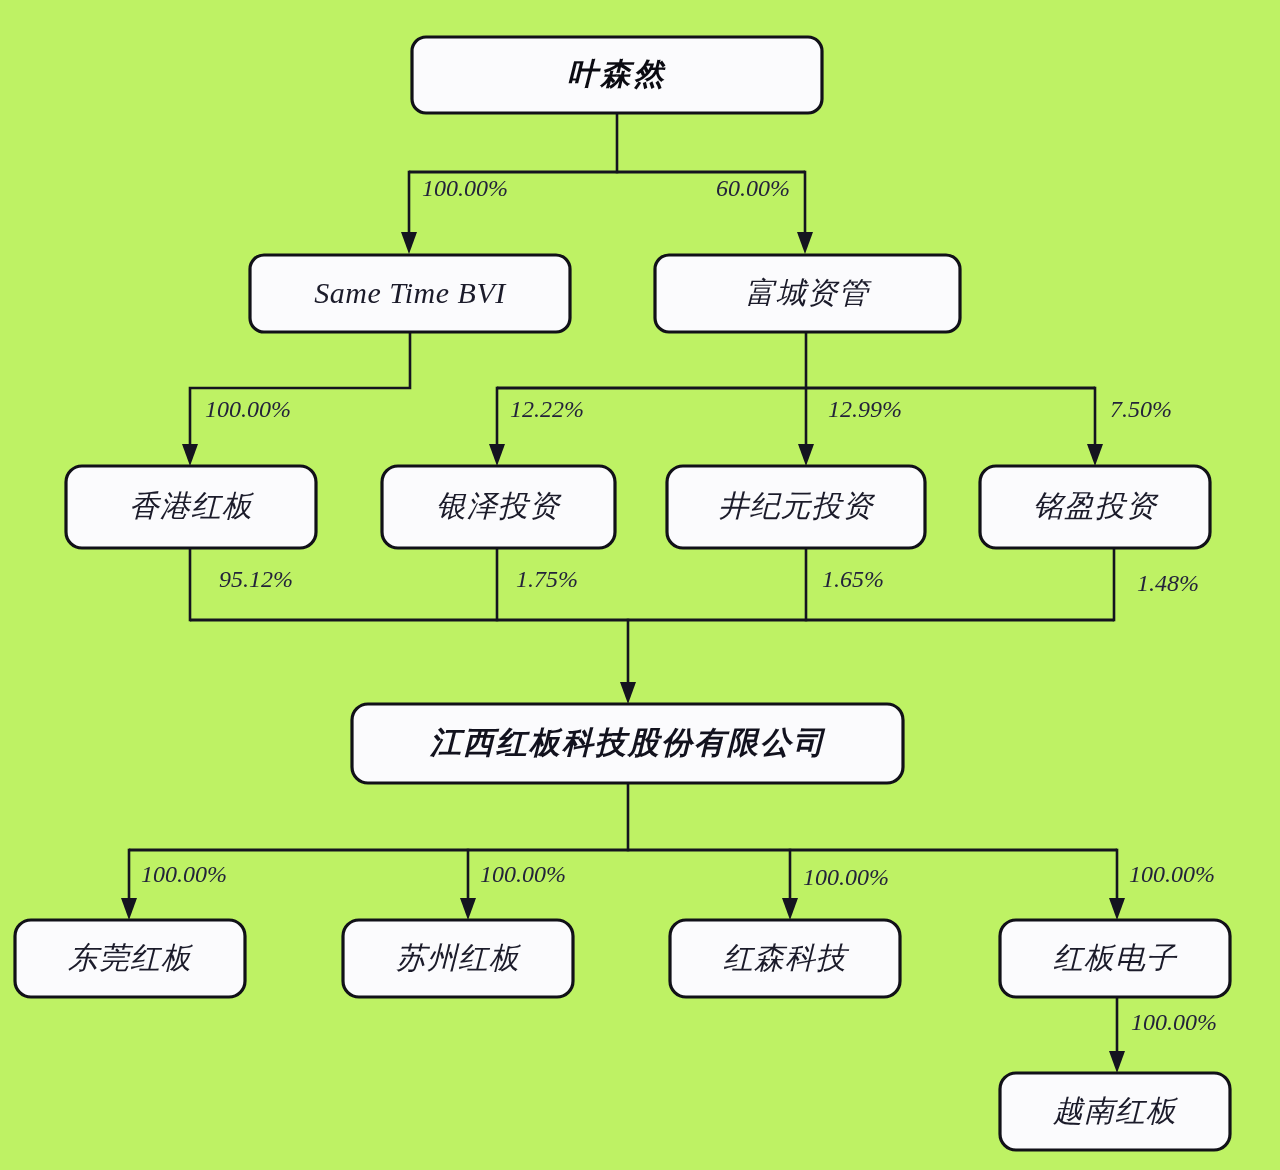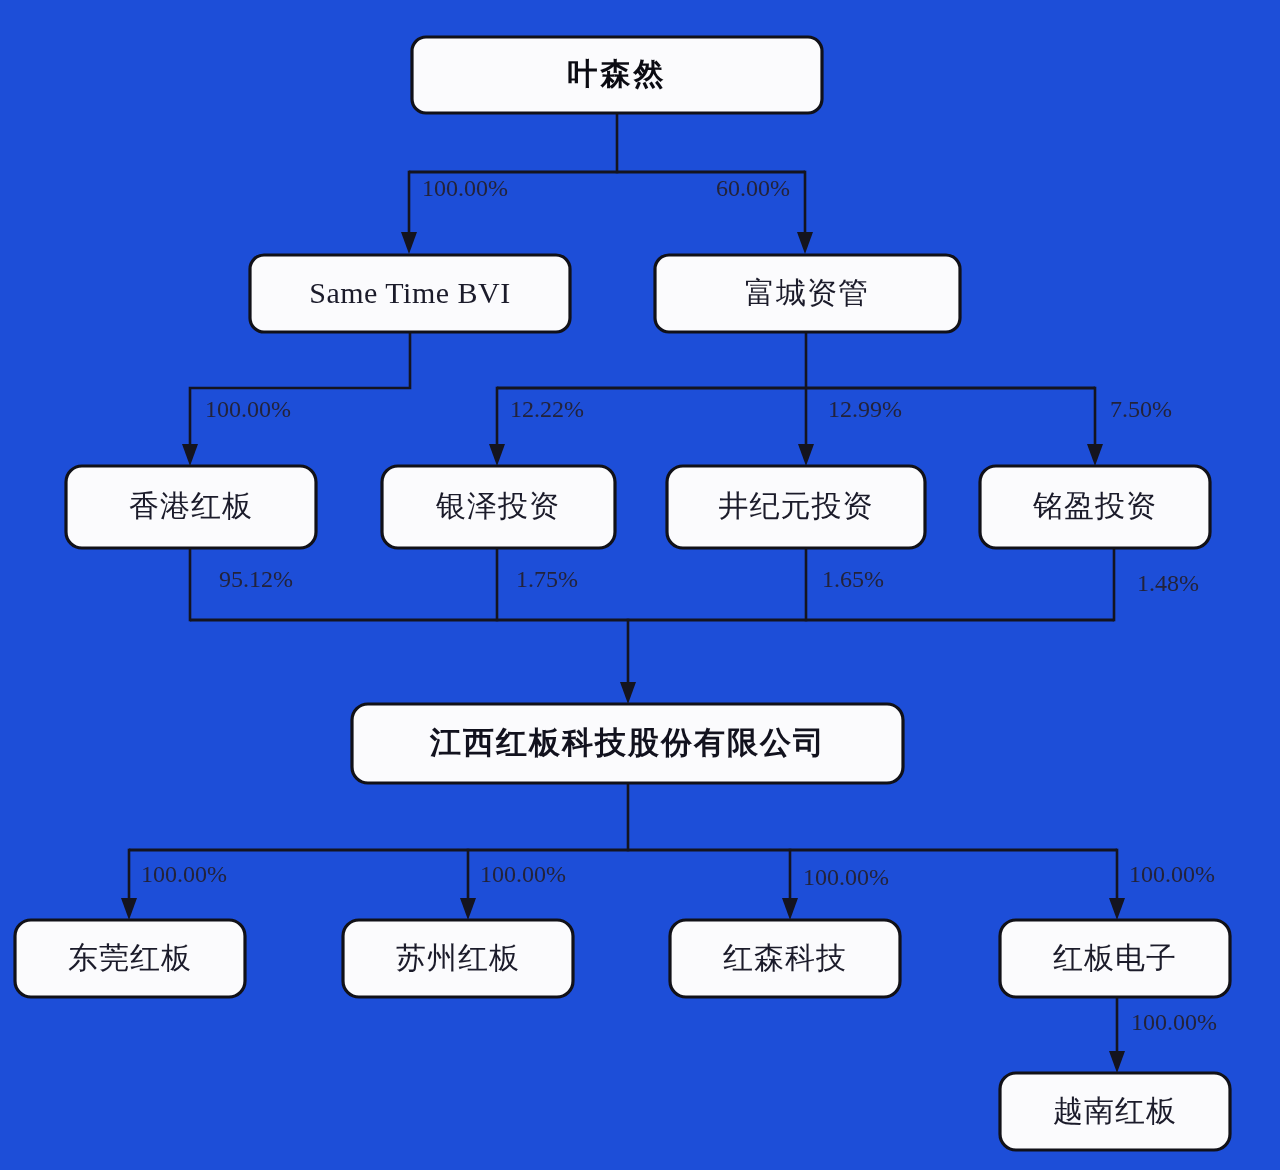--- a/index.html
+++ b/index.html
@@ -4,23 +4,24 @@
 <style>
   html, body {
     margin: 0;
     padding: 0;
     background: #ffffff;
   }
   #chart-root {
     position: relative;
     width: 1280px;
     height: 1170px;
-    background: #1d4ed8;
+    background: #bef264;
     font-family: "Liberation Serif", "DejaVu Serif", serif;
     overflow: hidden;
+    font-style: italic;
   }
   svg#org-svg {
     position: absolute;
     left: 0;
     top: 0;
     width: 1280px;
     height: 1170px;
   }
   .node-box {
     fill: #fbfbfd;

